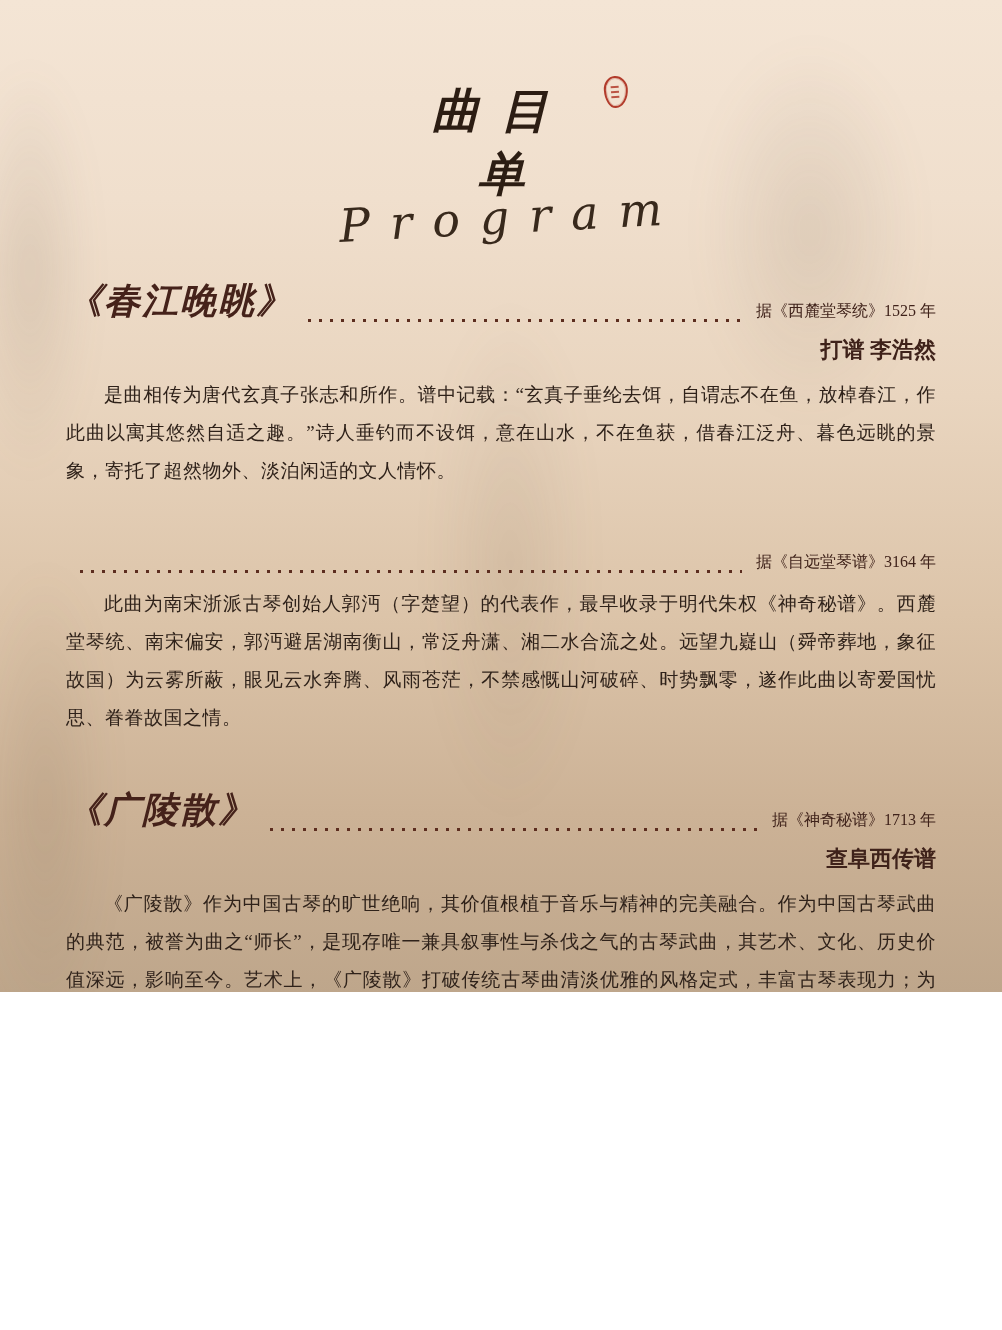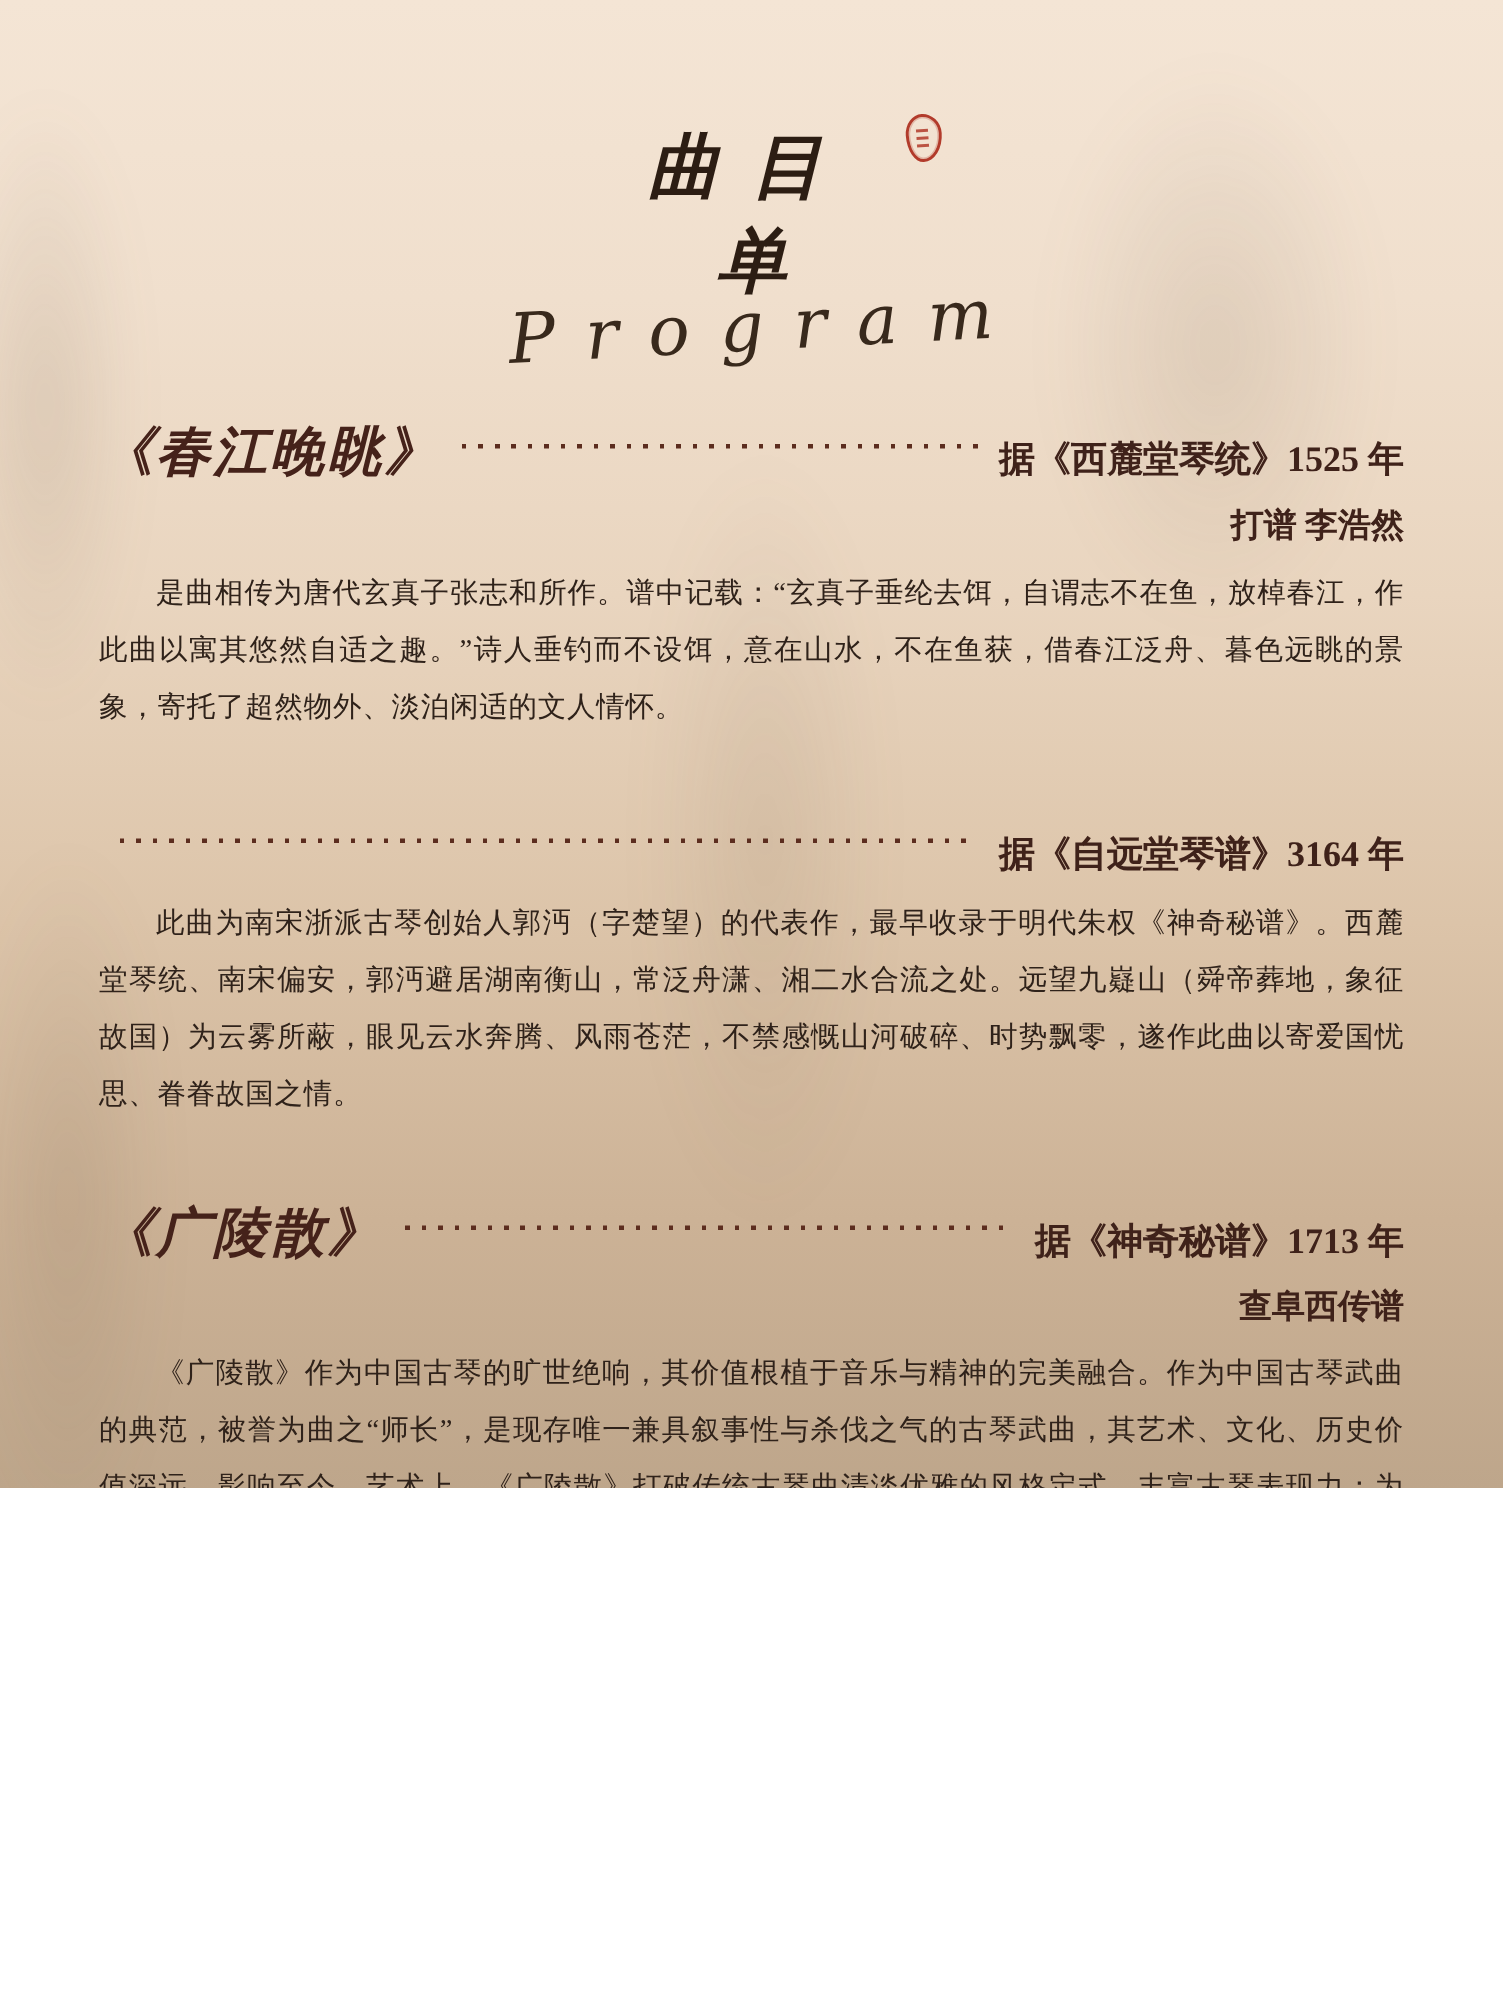--- a/index.html
+++ b/index.html
@@ -64,35 +64,35 @@
     font-size: 46px; color: #38291c;
     letter-spacing: 20px; margin-right: -20px;
     margin-top: -16px;
     transform: rotate(-3deg);
     display: inline-block;
   }
 
   
   .piece { margin-top: 54px; }
   .piece.first { margin-top: 38px; }
-  .piece-head { display: flex; align-items: flex-start; }
+  .piece-head { display: flex; align-items: flex-end; }
   .piece-title {
     font-size: 36px; font-weight: bold; font-style: italic;
     color: #45221a; white-space: nowrap;
     letter-spacing: 2px;
     line-height: 1.1;
   }
   .leader {
     flex: 1 1 auto;
     height: 3px; margin: 14px 14px 0 14px;
     background-image: repeating-linear-gradient(to right,
       #5c2d1f 0 3px, transparent 3px 11px);
   }
   .piece-source {
-    font-size: 24px; font-weight: bold; color: #3f221a;
+    font-size: 16px; font-weight: normal; color: #3f221a;
     white-space: nowrap; margin-top: 8px;
   }
   .credit-line {
     text-align: right;
     font-size: 22px; font-weight: bold; color: #3f221a;
     margin-top: 14px; line-height: 1.3;
   }
   .piece-desc {
     margin-top: 12px;
     font-size: 19px; line-height: 38px;

